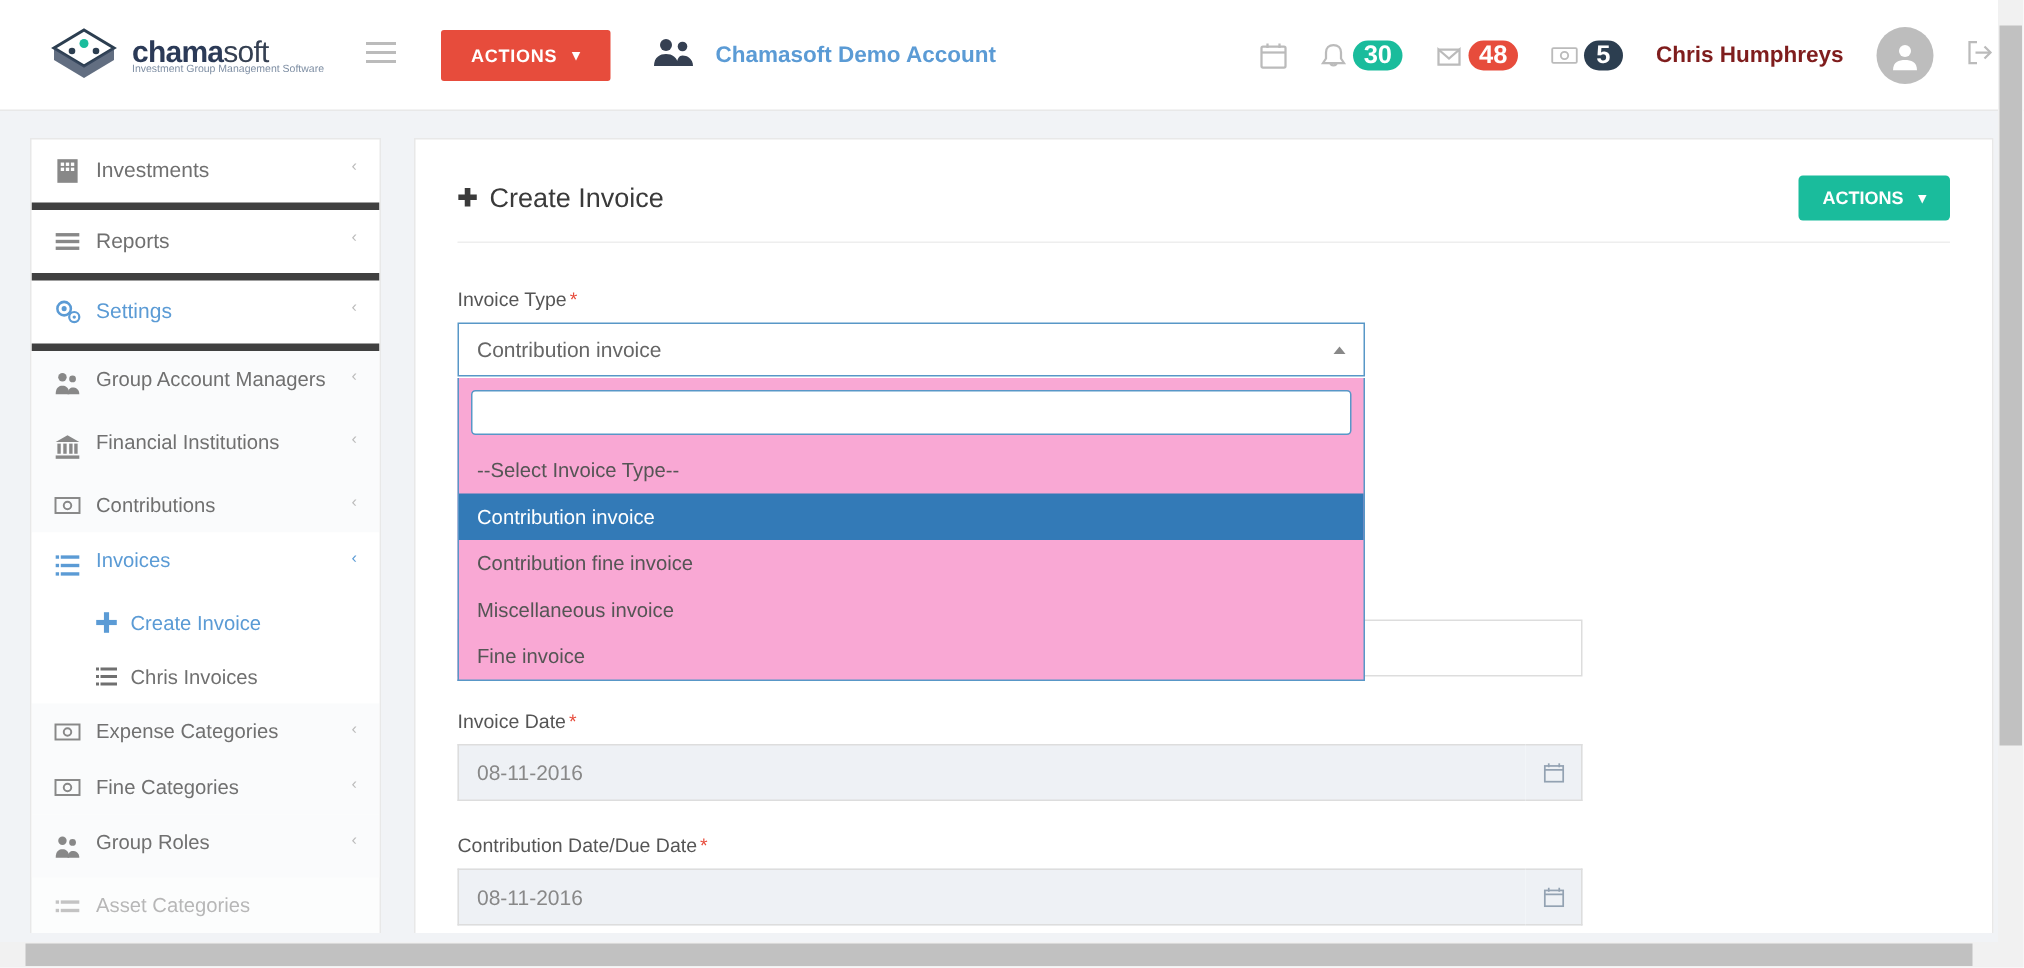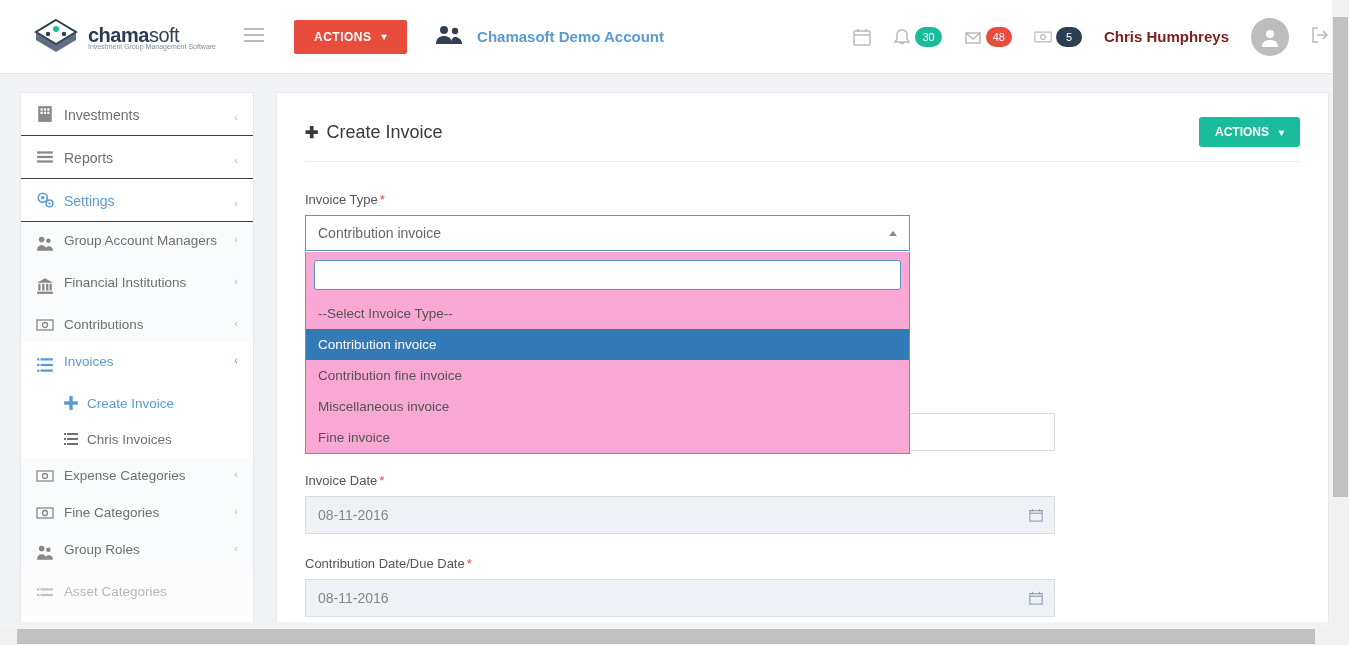--- a/index.html
+++ b/index.html
@@ -15,36 +15,36 @@
     .menu-toggle { color: #bbb; margin-right: 30px; cursor: pointer; }
     .menu-toggle svg { width: 20px; height: 14px; }
     .actions-btn { background: #e74c3c; color: #fff; border: none; padding: 10px 20px; font-size: 12px; font-weight: 700; letter-spacing: 0.5px; cursor: pointer; display: flex; align-items: center; border-radius: 2px; margin-right: 28px; }
     .actions-btn .chev { margin-left: 10px; font-size: 10px; }
     .group-icon { color: #354052; margin-right: 14px; }
     .group-icon svg { width: 28px; height: 20px; }
     .account-name { color: #5b9bd5; font-size: 15px; font-weight: 600; }
     .header-right { margin-left: auto; display: flex; align-items: center; gap: 22px; }
     .hr-icon { color: #bbb; cursor: pointer; position: relative; display: flex; align-items: center; }
     .hr-icon svg { width: 18px; height: 18px; }
-    .badge { display: inline-flex; align-items: center; justify-content: center; min-width: 26px; height: 20px; border-radius: 10px; font-size: 11px; font-weight: 400; color: #fff; margin-left: 4px; padding: 0 7px; }
+    .badge { display: inline-flex; align-items: center; justify-content: center; min-width: 26px; height: 20px; border-radius: 10px; font-size: 17px; font-weight: 700; color: #fff; margin-left: 4px; padding: 0 7px; }
     .badge.teal { background: #1abc9c; }
     .badge.red { background: #e74c3c; }
     .badge.navy { background: #2c3e50; }
     .username { color: #7f1d1d; font-size: 15px; font-weight: 600; }
     .avatar { width: 38px; height: 38px; border-radius: 50%; background: #bdbdbd; display: flex; align-items: center; justify-content: center; }
     .avatar svg { width: 20px; height: 20px; fill: #fff; }
     .logout-icon { color: #bbb; cursor: pointer; }
     .logout-icon svg { width: 18px; height: 18px; }
 
     
     .content { display: flex; padding: 18px 20px 0 20px; gap: 22px; height: 554px; }
     
     
     .sidebar { width: 234px; background: #fff; border: 1px solid #e8e8e8; overflow-y: hidden; }
-    .nav-item { display: flex; align-items: flex-end; padding: 12px 15px; color: #707070; cursor: pointer; font-size: 14px; border-bottom: 1px solid #404040; }
+    .nav-item { display: flex; align-items: flex-start; padding: 12px 15px; color: #707070; cursor: pointer; font-size: 14px; border-bottom: 5px solid #404040; }
     .nav-item .ico { width: 18px; margin-right: 10px; color: #888; display: inline-flex; }
     .nav-item .chev { margin-left: auto; color: #bbb; font-size: 11px; }
     .nav-item.active { color: #5b9bd5; }
     .nav-item.active .ico { color: #5b9bd5; }
     .nav-sub { padding-left: 30px; background: #fafbfc; display: flex; align-items: center; padding-top: 11px; padding-bottom: 11px; padding-right: 15px; color: #707070; cursor: pointer; font-size: 13.5px; }
     .nav-sub.heading { padding-left: 15px; align-items: flex-start; }
     .nav-sub.heading .ico { margin-top: 2px; }
     .nav-sub .ico { width: 18px; margin-right: 10px; color: #888; display: inline-flex; }
     .nav-sub .chev { margin-left: auto; color: #bbb; font-size: 11px; }
     .nav-sub.active { color: #5b9bd5; }

